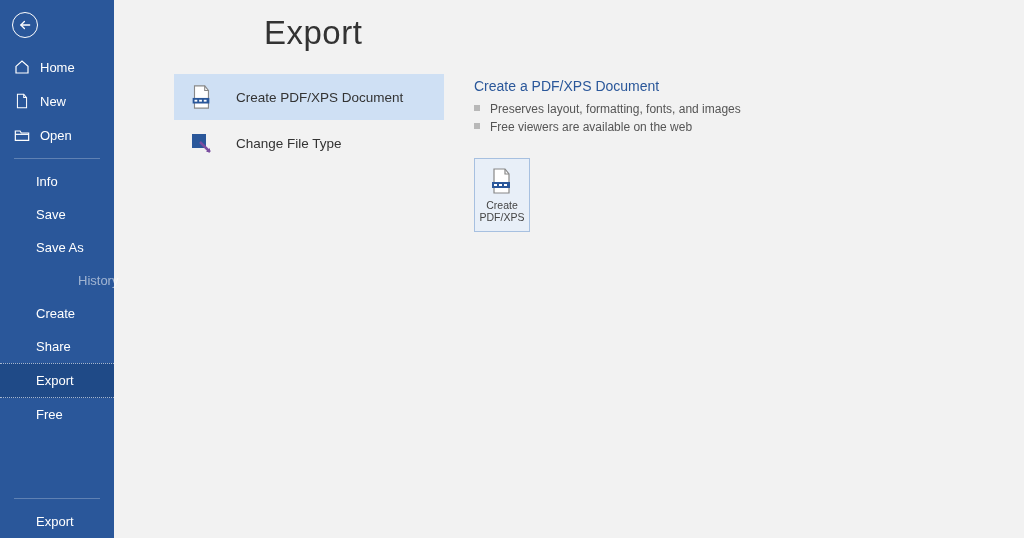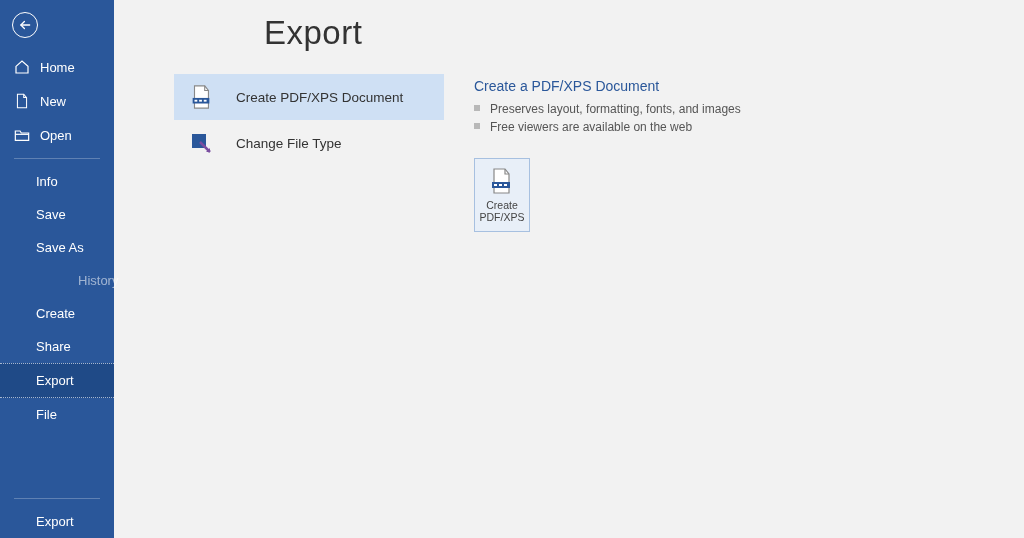--- a/index.html
+++ b/index.html
@@ -185,21 +185,21 @@
 
   <div class="nav-sep"></div>
 
   <div class="nav-sub"><span>Info</span></div>
   <div class="nav-sub"><span>Save</span></div>
   <div class="nav-sub"><span>Save As</span></div>
   <div class="nav-sub disabled"><span>History</span></div>
   <div class="nav-sub"><span>Create</span></div>
   <div class="nav-sub"><span>Share</span></div>
   <div class="nav-sub selected"><span>Export</span></div>
-  <div class="nav-sub"><span>File</span></div>
+  <div class="nav-sub"><span>Free</span></div>
 
   <div class="sidebar-spacer"></div>
   <div class="nav-sep"></div>
   <div class="nav-sub"><span>Export</span></div>
 </div>
 
 <div class="main">
   <div class="page-title">Export</div>
 
   <div class="content-row">

